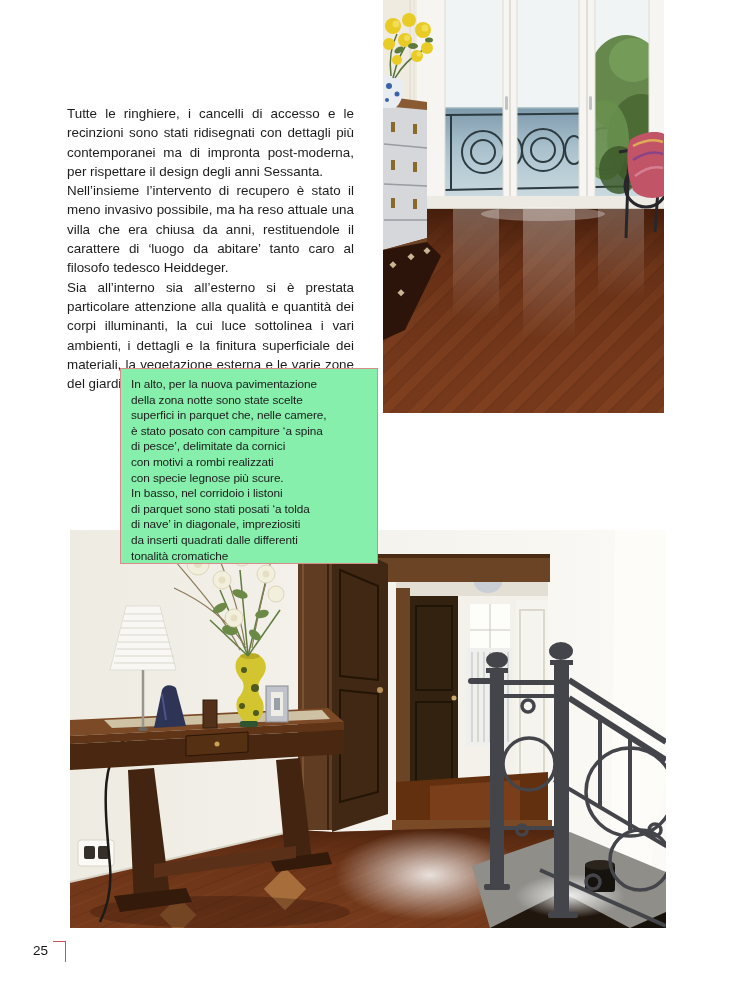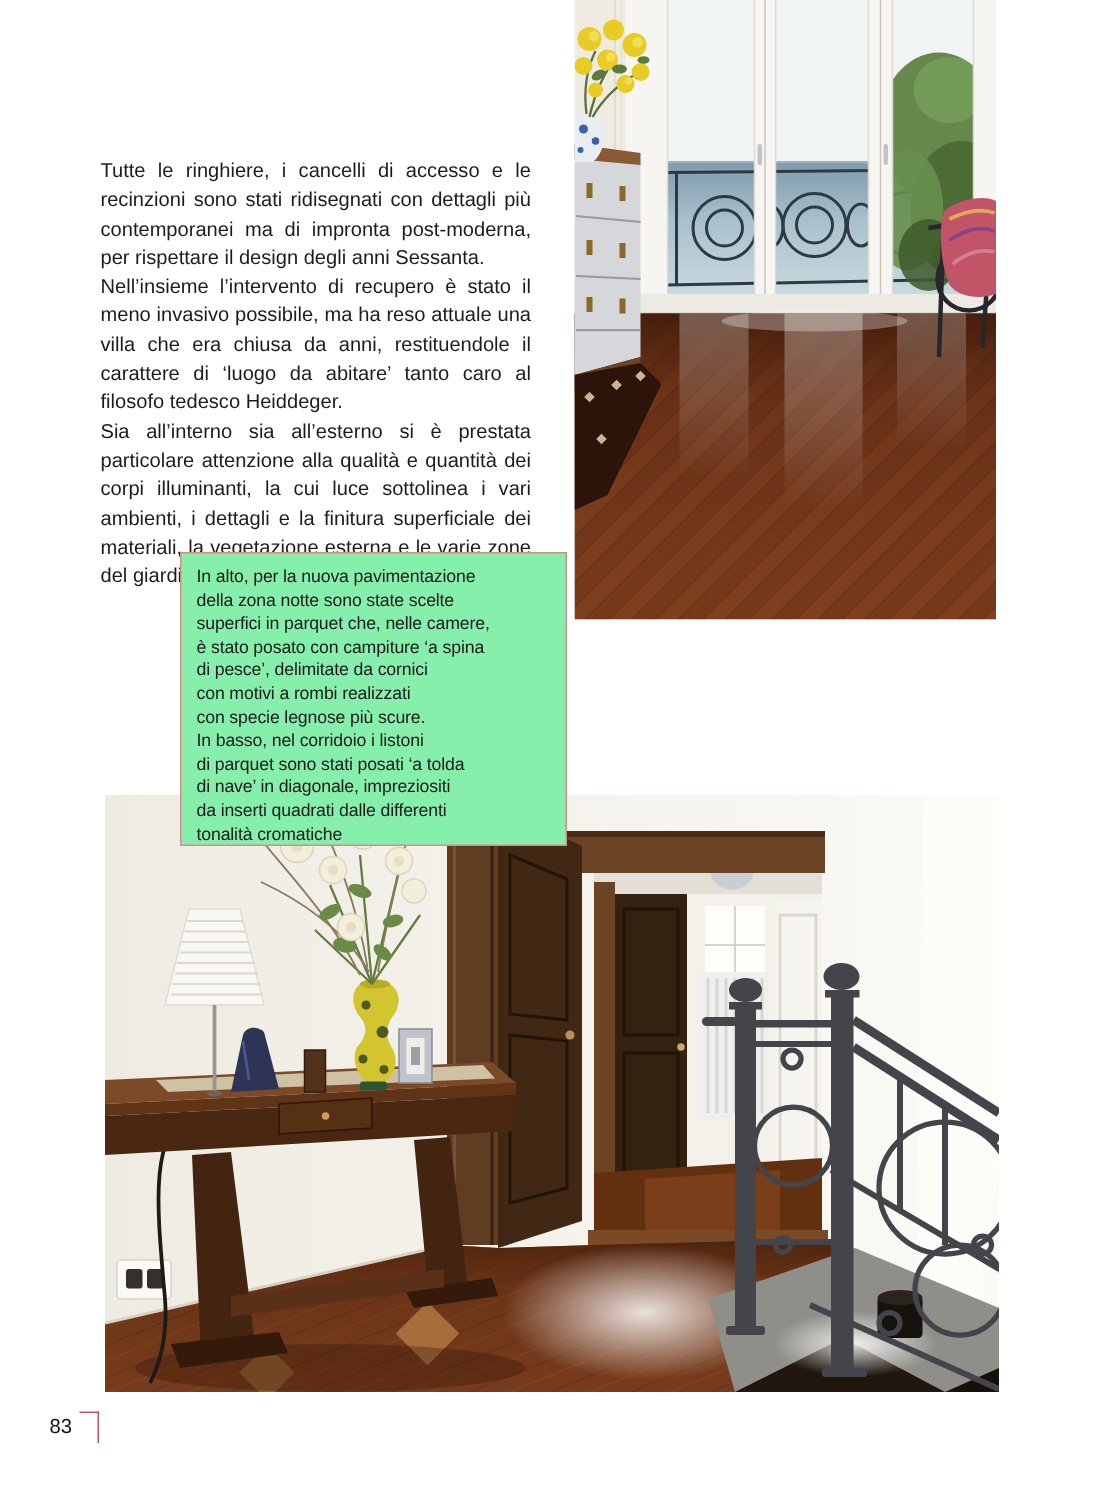--- a/index.html
+++ b/index.html
@@ -430,17 +430,17 @@
           <circle cx="560" cy="262" r="44"></circle>
           <circle cx="570" cy="330" r="30"></circle>
           <circle cx="523" cy="352" r="7"></circle>
           <circle cx="585" cy="300" r="6"></circle>
         </g>
       </g>
     </svg>
   </figure>
 
   <footer class="folio">
-    <span class="folio-num">83</span>
+    <span class="folio-num">25</span>
     <span class="folio-mark"></span>
   </footer>
 
 </div>
 
 </body></html>

